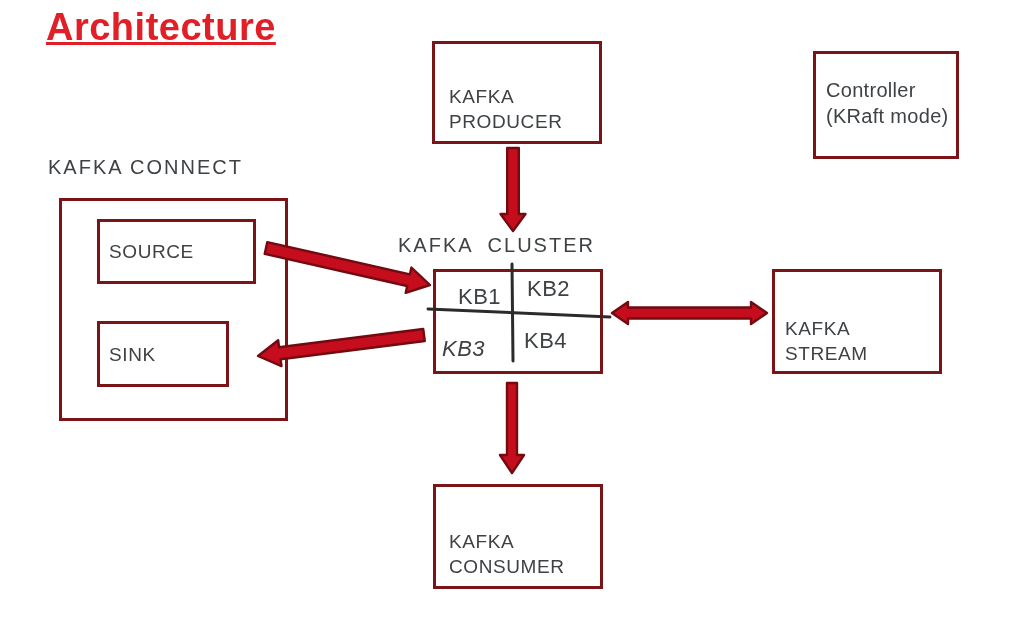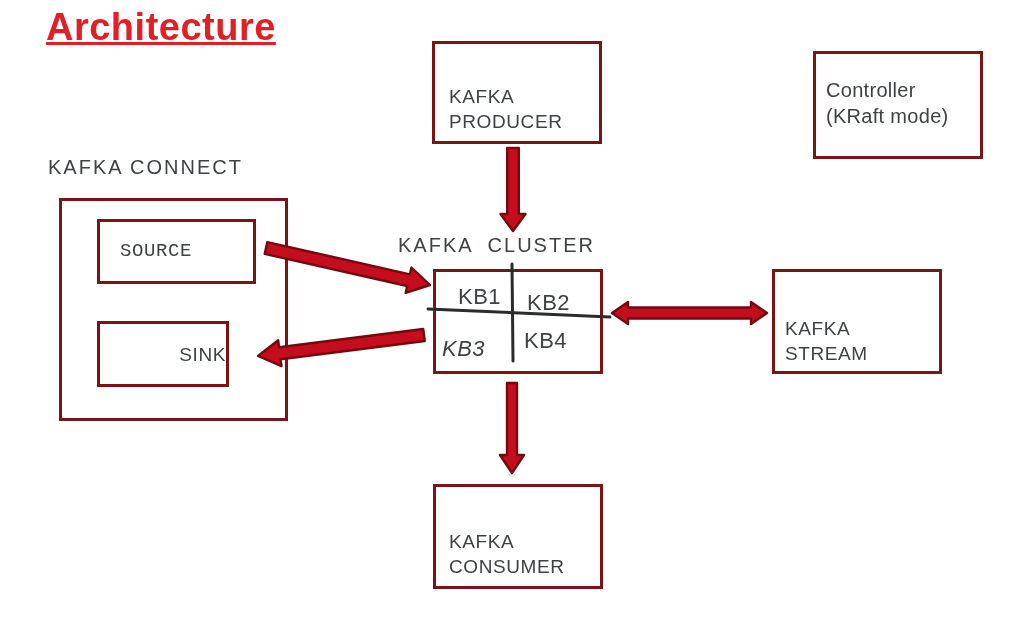--- a/index.html
+++ b/index.html
@@ -33,44 +33,44 @@
   .cluster-label { left: 398px; top: 234px; }
   .box {
     position: absolute;
     box-sizing: border-box;
     background: #fff;
     border: 3px solid var(--box-border, #7b1416);
     color: var(--text, #3f4245);
     margin-top: 6px;
   }
   .connect-box { left: 59px; top: 192px; width: 229px; height: 223px; background: transparent; }
-  .source-box  { left: 97px; top: 213px; width: 159px; height: 65px; display: flex; align-items: center; padding-left: 20px; font-family: Liberation Mono, monospace; }
-  .sink-box    { left: 97px; top: 315px; width: 132px; height: 66px; display: flex; align-items: center; padding-left: 9px; justify-content: flex-end; }
+  .source-box  { left: 97px; top: 213px; width: 159px; height: 65px; display: flex; align-items: center; padding-left: 9px; }
+  .sink-box    { left: 97px; top: 315px; width: 132px; height: 66px; display: flex; align-items: center; padding-left: 9px; }
   .producer-box   { left: 432px; top: 35px;  width: 170px; height: 103px; padding: 40px 0 0 14px; }
-  .controller-box { left: 813px; top: 45px;  width: 170px; height: 108px; padding: 23px 0 0 10px; }
+  .controller-box { left: 813px; top: 45px;  width: 146px; height: 108px; padding: 23px 0 0 10px; }
   .cluster-box    { left: 433px; top: 263px; width: 170px; height: 105px; }
   .stream-box     { left: 772px; top: 263px; width: 170px; height: 105px; padding: 44px 0 0 10px; }
   .consumer-box   { left: 433px; top: 478px; width: 170px; height: 105px; padding: 42px 0 0 13px; }
   .node-line {
     display: block;
     font-size: 19px;
     line-height: 25px;
     letter-spacing: 0.6px;
     white-space: nowrap;
   }
   .controller-box .node-line { font-size: 20px; line-height: 26px; letter-spacing: 0.3px; }
   .kb-label {
     position: absolute;
     font-size: 22px;
     line-height: 1;
     color: var(--text, #3f4245);
     letter-spacing: 0.5px;
   }
   .kb1 { left: 458px; top: 286px; }
-  .kb2 { left: 527px; top: 292px; }
+  .kb2 { left: 527px; top: 278px; }
   .kb3 { left: 442px; top: 338px; font-style: italic; }
   .kb4 { left: 524px; top: 330px; }
   .overlay {
     position: absolute;
     left: 0; top: 0;
     width: 1024px; height: 619px;
     pointer-events: none;
   }
 </style>
 </head>

